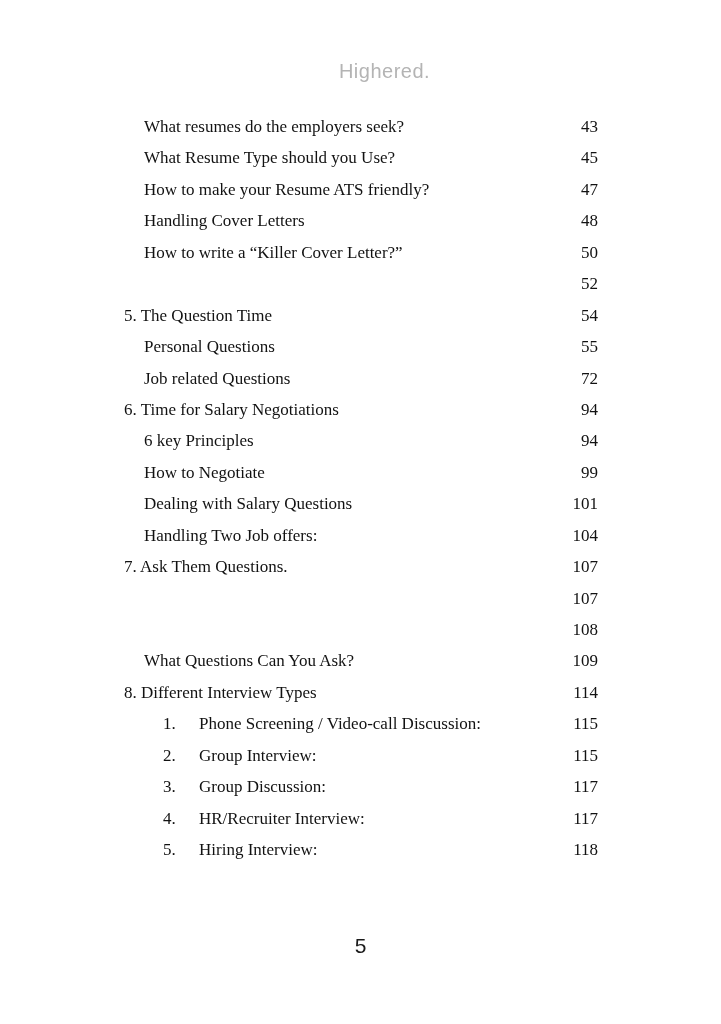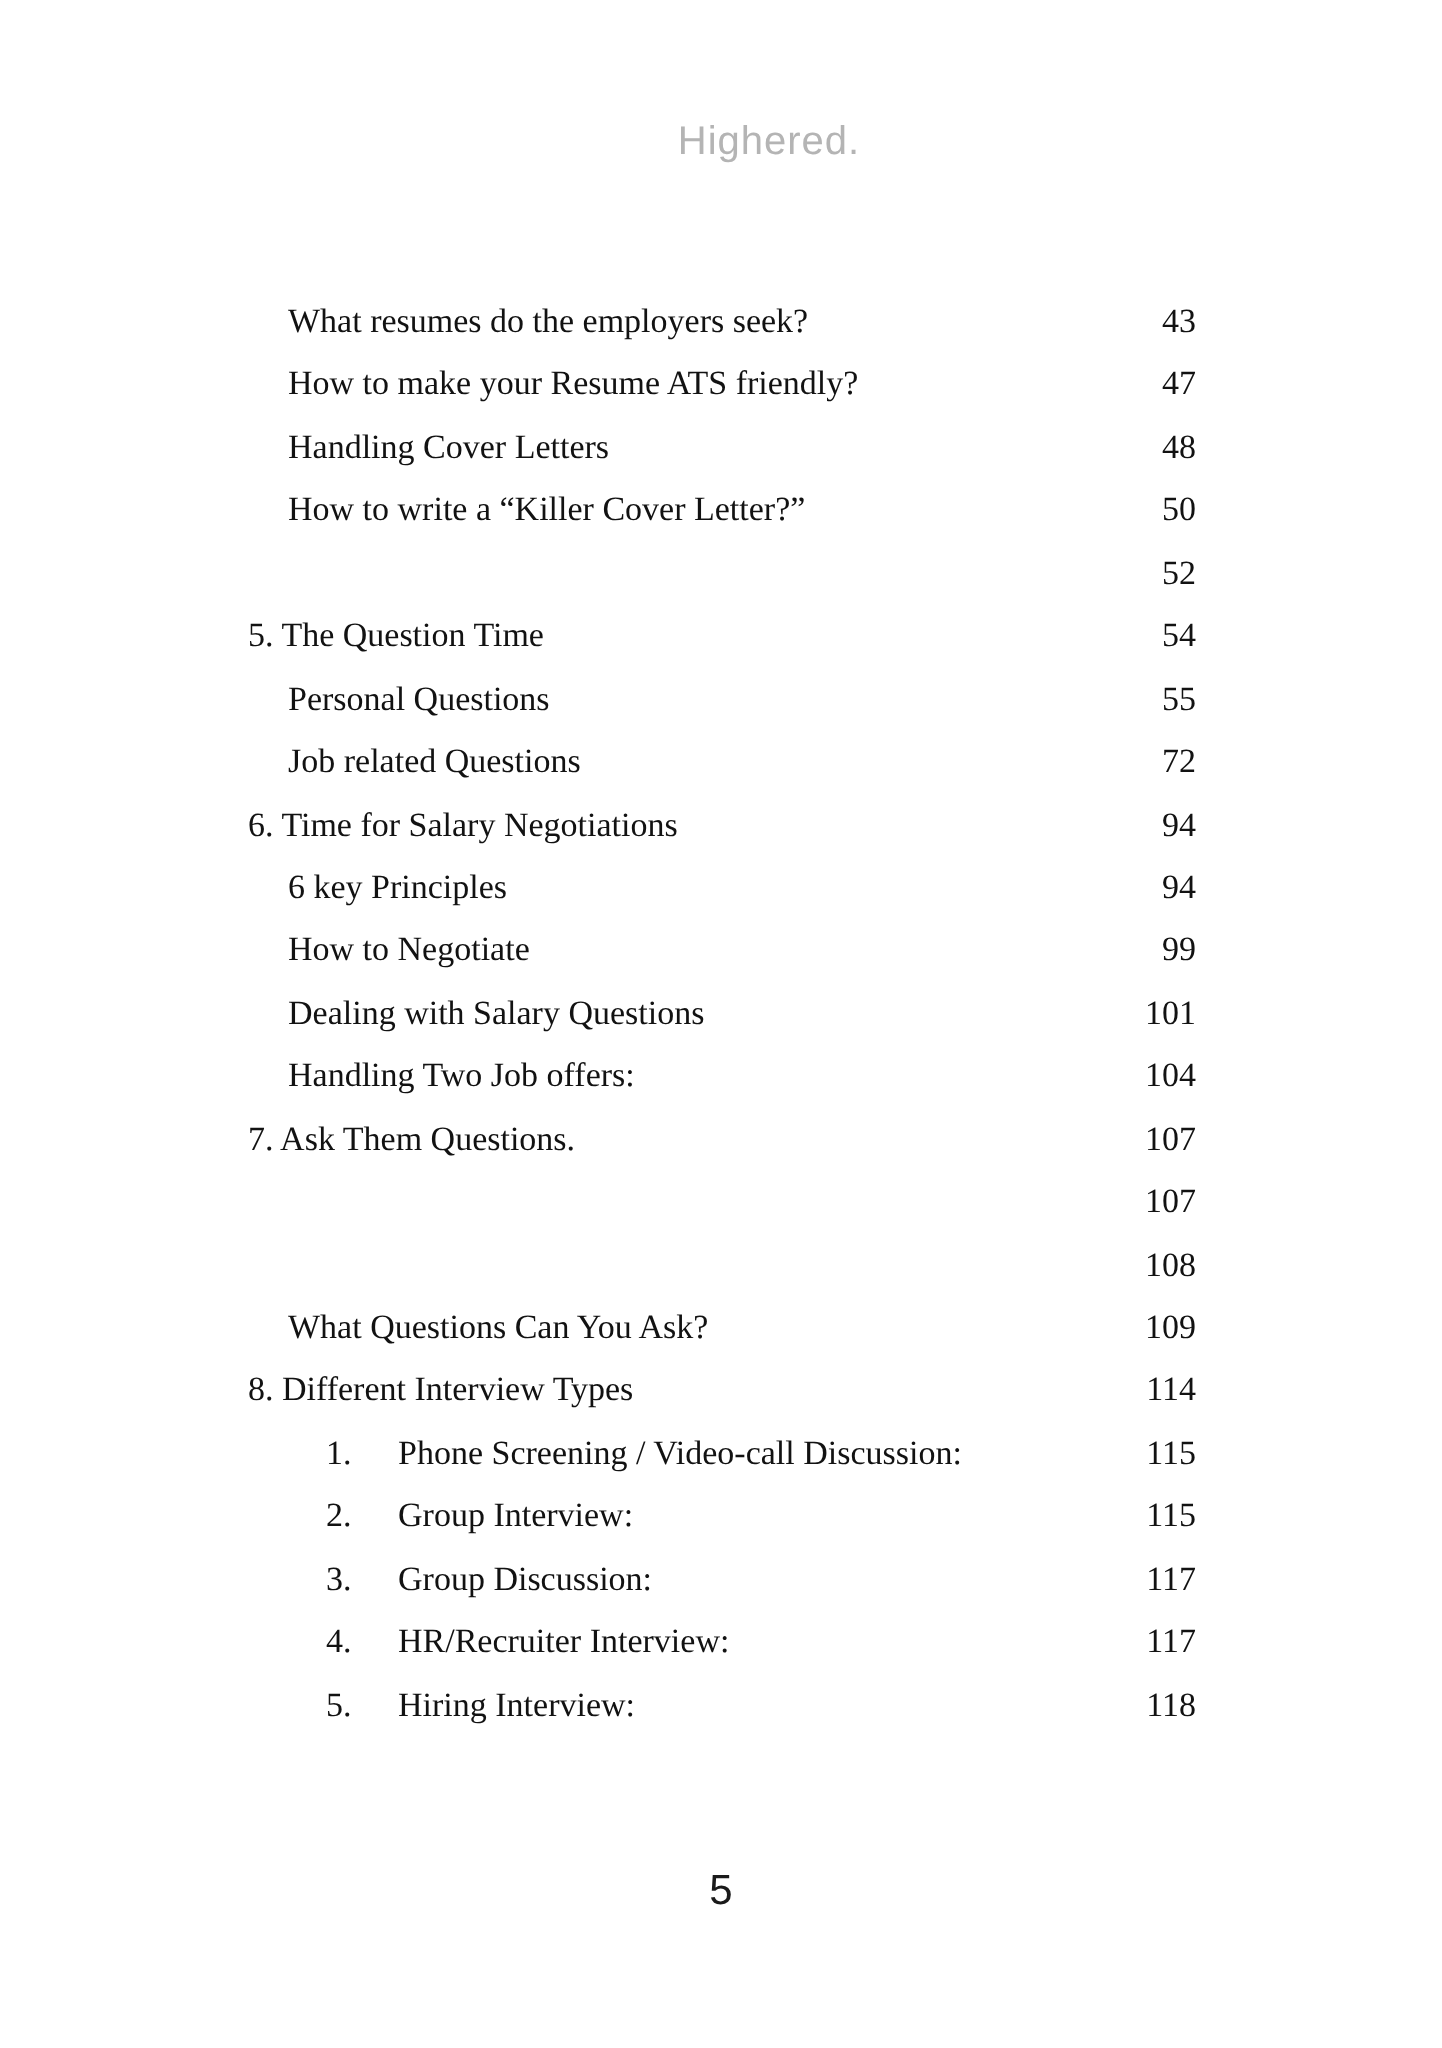--- a/index.html
+++ b/index.html
@@ -25,21 +25,20 @@
     font-size: 20px;
     letter-spacing: 0.5px;
     color: #b4b4b4;
     margin-left: 24px;
   }
   .toc {
     position: absolute;
     top: 111px;
     left: 124px;
     width: 474px; 
-    margin-top: 34px;
   }
   .toc-row {
     display: flex;
     align-items: baseline;
     height: 31.45px;
     line-height: 31.45px;
     font-size: 17px;
     white-space: pre;
   }
   .toc-row .toc-label {
@@ -69,20 +68,21 @@
   }
 </style>
 </head>
 <body>
 
 <div>
   <div class="running-header">Highered.</div>
 
   <div class="toc" id="toc">
       <div class="toc-row level-section"><span class="toc-label">What resumes do the employers seek?</span><span class="toc-page">43</span></div>
+      <div class="toc-row level-section"><span class="toc-label">What Resume Type should you Use?</span><span class="toc-page">45</span></div>
       <div class="toc-row level-section"><span class="toc-label">How to make your Resume ATS friendly?</span><span class="toc-page">47</span></div>
       <div class="toc-row level-section"><span class="toc-label">Handling Cover Letters</span><span class="toc-page">48</span></div>
       <div class="toc-row level-section"><span class="toc-label">How to write a “Killer Cover Letter?”</span><span class="toc-page">50</span></div>
       <div class="toc-row level-section"><span class="toc-page">52</span></div>
       <div class="toc-row level-chapter"><span class="toc-label">5. The Question Time</span><span class="toc-page">54</span></div>
       <div class="toc-row level-section"><span class="toc-label">Personal Questions</span><span class="toc-page">55</span></div>
       <div class="toc-row level-section"><span class="toc-label">Job related Questions</span><span class="toc-page">72</span></div>
       <div class="toc-row level-chapter"><span class="toc-label">6. Time for Salary Negotiations</span><span class="toc-page">94</span></div>
       <div class="toc-row level-section"><span class="toc-label">6 key Principles</span><span class="toc-page">94</span></div>
       <div class="toc-row level-section"><span class="toc-label">How to Negotiate</span><span class="toc-page">99</span></div>

